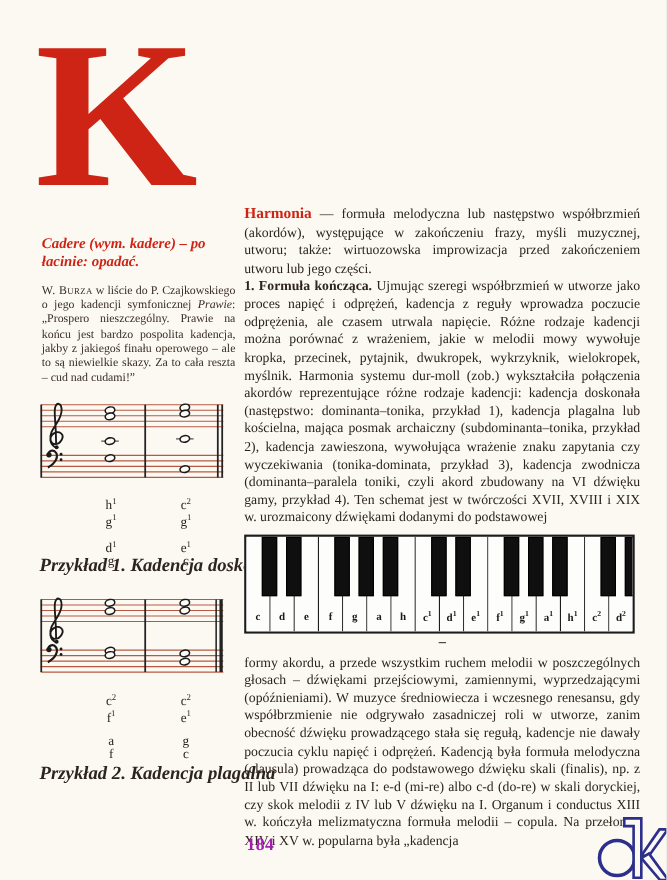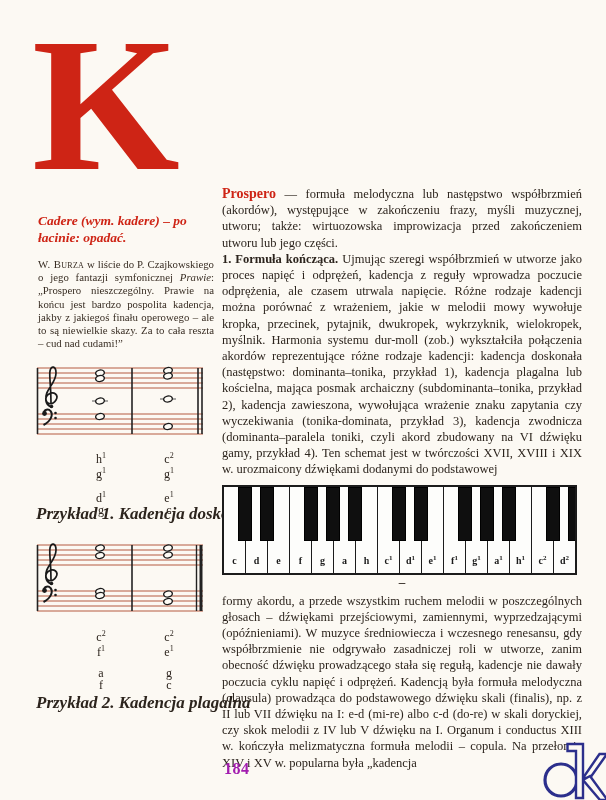--- a/index.html
+++ b/index.html
@@ -51,21 +51,21 @@
 </style>
 </head>
 <body>
 
 <div class="page">
 
   <div class="initial">K</div>
 
   <div class="etym">Cadere (wym. kadere) – po łacinie: opadać.</div>
 
-  <div class="quote"><span class="sc">W. Burza</span><span> w liście do P. Czajkowskiego o jego fantazji symfonicznej </span><span class="it">Prawie</span><span>: „Prospero nieszczególny. Prawie na końcu jest bardzo pospolita kadencja, jakby z jakiegoś finału operowego – ale to są niewielkie skazy. Za to cała reszta – cud nad cudami!”</span></div>
+  <div class="quote"><span class="sc">W. Burza</span><span> w liście do P. Czajkowskiego o jego kadencji symfonicznej </span><span class="it">Prawie</span><span>: „Prospero nieszczególny. Prawie na końcu jest bardzo pospolita kadencja, jakby z jakiegoś finału operowego – ale to są niewielkie skazy. Za to cała reszta – cud nad cudami!”</span></div>
 
   <div class="fig fig1">
     <svg width="172" height="88" viewBox="0 0 172 88">
       <g stroke="#b55a40" stroke-width="1">
         <line x1="3" y1="6" x2="169" y2="6"></line>
           <line x1="3" y1="11" x2="169" y2="11"></line>
         <line x1="3" y1="16" x2="169" y2="16"></line>
           <line x1="3" y1="21" x2="169" y2="21"></line>
         <line x1="3" y1="26" x2="169" y2="26"></line>
         <line x1="3" y1="52" x2="169" y2="52"></line>
@@ -172,21 +172,21 @@
       <div class="note-col c1">
         <div class="note-name">c<sup>2</sup></div>
         <div class="note-name">e<sup>1</sup></div>
         <div class="note-name gap-top">g</div>
         <div class="note-name">c</div>
       </div>
     </div>
   <div class="caption cap2">Przykład 2. Kadencja plagalna</div>
 
   <div class="main">
-    <p><span class="entry-term">Prospero</span><span> — formuła melodyczna lub następstwo współbrzmień (akordów), występujące w zakończeniu frazy, myśli muzycznej, utworu; także: wirtuozowska improwizacja przed zakończeniem utworu lub jego części.</span></p>
+    <p><span class="entry-term">Harmonia</span><span> — formuła melodyczna lub następstwo współbrzmień (akordów), występujące w zakończeniu frazy, myśli muzycznej, utworu; także: wirtuozowska improwizacja przed zakończeniem utworu lub jego części.</span></p>
     <p><span class="lead-bold">1. Formuła kończąca.</span><span> Ujmując szeregi współbrzmień w utworze jako proces napięć i odprężeń, kadencja z reguły wprowadza poczucie odprężenia, ale czasem utrwala napięcie. Różne rodzaje kadencji można porównać z wrażeniem, jakie w melodii mowy wywołuje kropka, przecinek, pytajnik, dwukropek, wykrzyknik, wielokropek, myślnik. Harmonia systemu dur-moll (zob.) wykształciła połączenia akordów reprezentujące różne rodzaje kadencji: kadencja doskonała (następstwo: dominanta–tonika, przykład 1), kadencja plagalna lub kościelna, mająca posmak archaiczny (subdominanta–tonika, przykład 2), kadencja zawieszona, wywołująca wrażenie znaku zapytania czy wyczekiwania (tonika-dominata, przykład 3), kadencja zwodnicza (dominanta–paralela toniki, czyli akord zbudowany na VI dźwięku gamy, przykład 4). Ten schemat jest w twórczości XVII, XVIII i XIX w. urozmaicony dźwiękami dodanymi do podstawowej</span></p>
 
     <div class="kb-wrap">
       <div class="keyboard">
           <div class="white-key">
             <span class="key-label">c</span>
             <div class="black-key"></div>
           </div>
           <div class="white-key">
             <span class="key-label">d</span>

